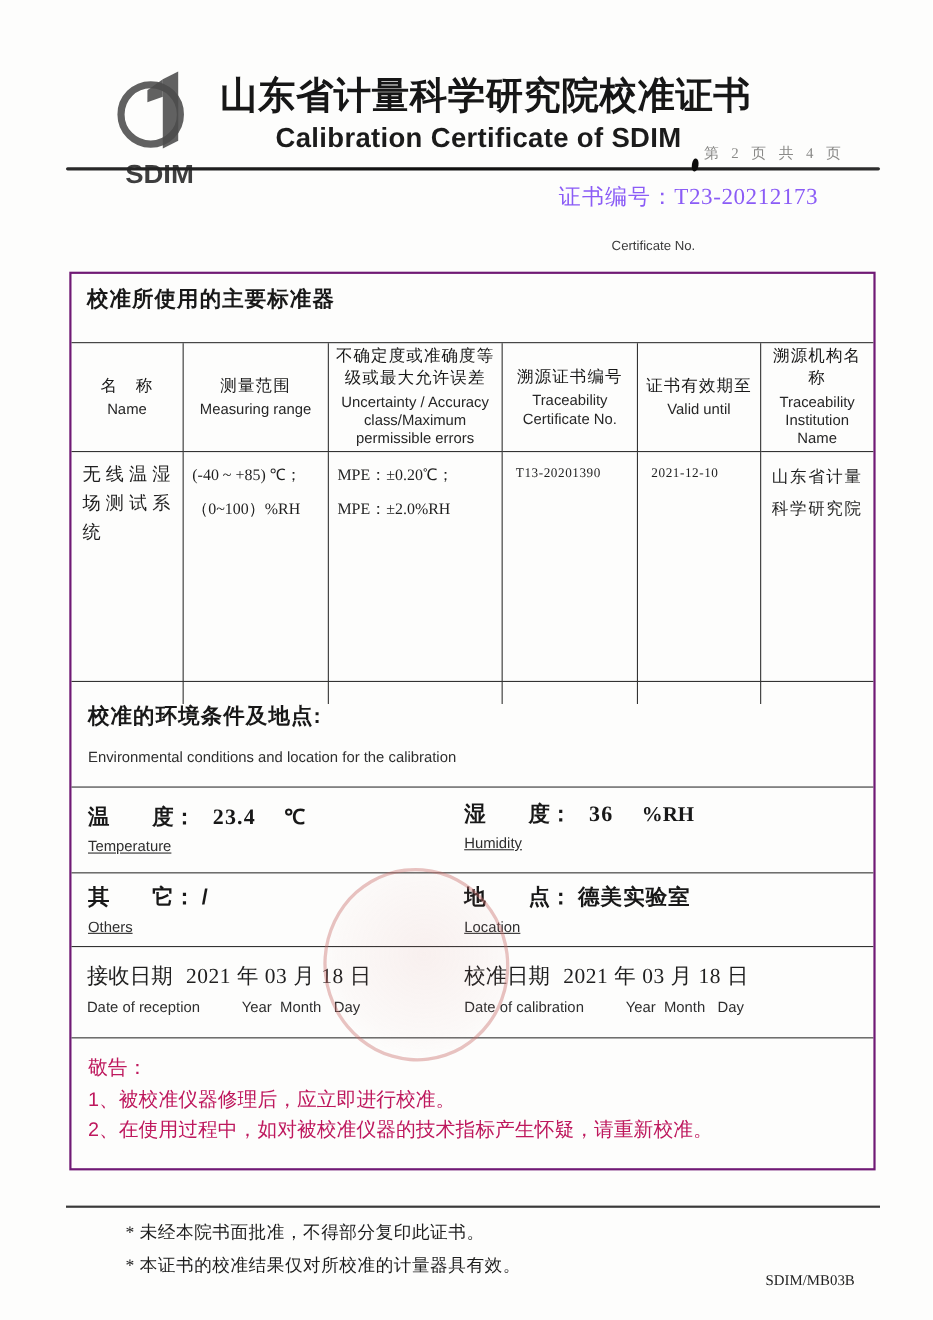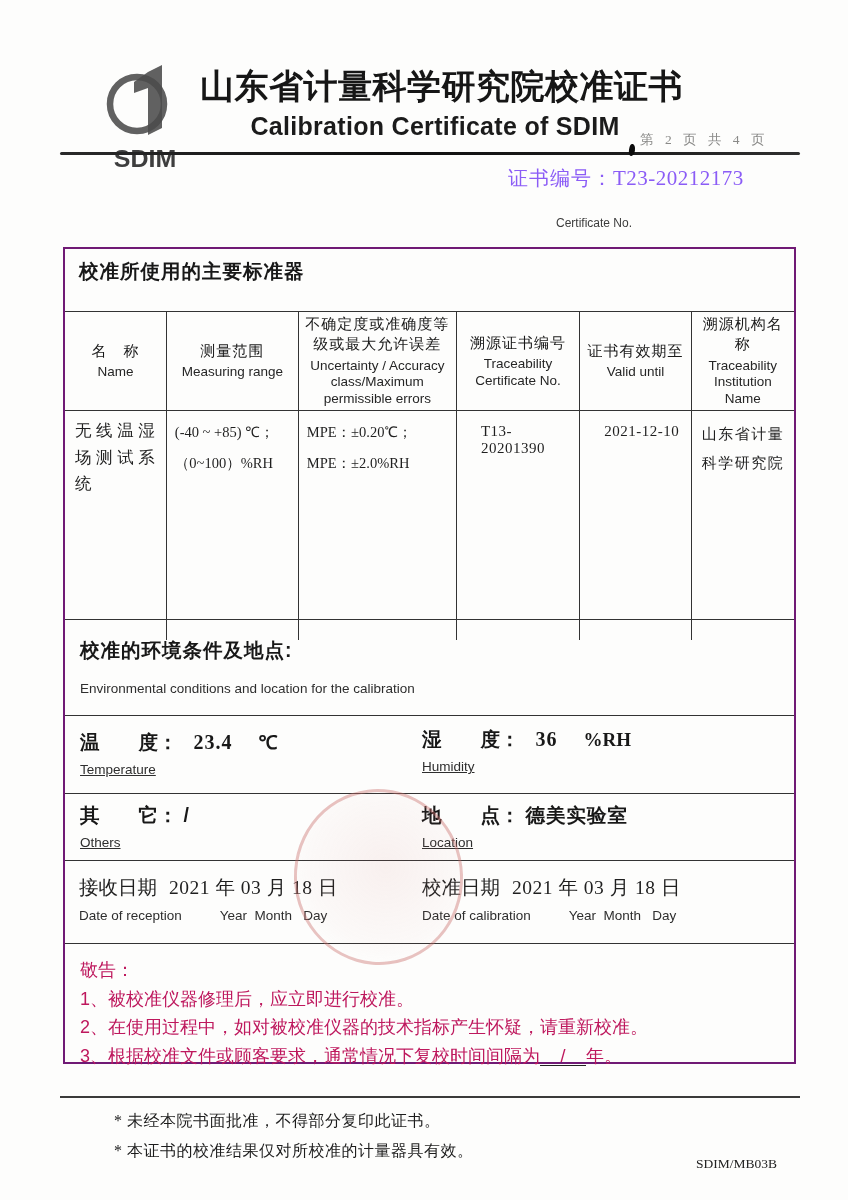--- a/index.html
+++ b/index.html
@@ -85,22 +85,22 @@
   table.std-table td { height: 217px; vertical-align: top; }
   .td-name {
     font-family: "Liberation Serif", serif; font-size: 16.5px; letter-spacing: 3px;
     line-height: 1.6; padding: 7px 8px 0 10px; text-align: justify;
   }
   .td-range, .td-mpe {
     font-family: "Liberation Serif", serif; font-size: 14.5px;
     line-height: 2.1; padding: 6px 2px 0 8px; white-space: nowrap;
   }
   .td-cert, .td-valid {
-    font-family: "Liberation Serif", serif; font-size: 15px;
-    padding: 12px 4px 0 24px; letter-spacing: 0.5px;
+    font-family: "Liberation Serif", serif; font-size: 12px;
+    padding: 12px 4px 0 12px; letter-spacing: 0.5px;
   }
   .td-inst {
     font-family: "Liberation Serif", serif; font-size: 15px; letter-spacing: 1.5px;
     line-height: 1.9; padding: 9px 6px 0 10px;
   }
 
   .sec-envtitle { height: 96px; }
   .envtitle-inner { padding: 17px 15px 0 15px; }
   .envtitle-inner .sec-title-en { margin-top: 17px; }
 
@@ -301,23 +301,20 @@
           <span class="units">Year  Month   Day</span>
         </div>
       </div>
     </div>
 
     <div class="sec sec-notice">
       <div class="notice-inner">
         <div class="notice-line">敬告：</div>
         <div class="notice-line">1、被校准仪器修理后，应立即进行校准。</div>
         <div class="notice-line">2、在使用过程中，如对被校准仪器的技术指标产生怀疑，请重新校准。</div>
-        <div class="notice-line">
-          <span>3、根据校准文件或顾客要求，通常情况下复校时间间隔为</span><span class="blank-underline">/</span><span>年。</span>
-        </div>
       </div>
     </div>
 
   </div>
 
   <div class="stamp"></div>
 
   <div class="footer-line"></div>
   <div class="footer-notes">
     <div>* 未经本院书面批准，不得部分复印此证书。</div>

